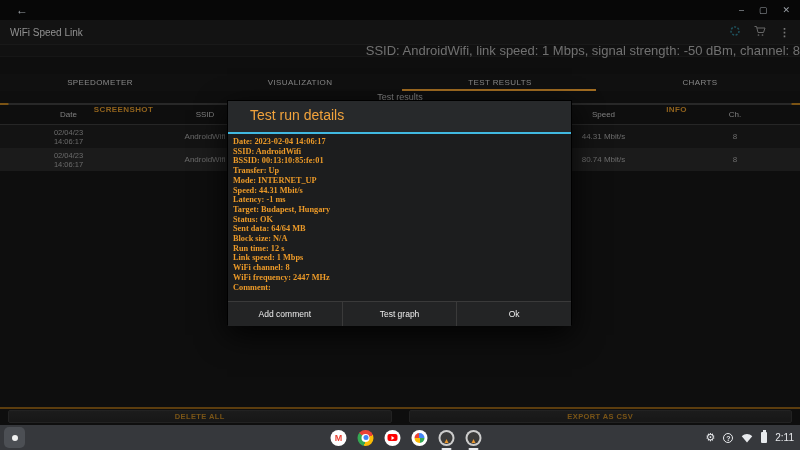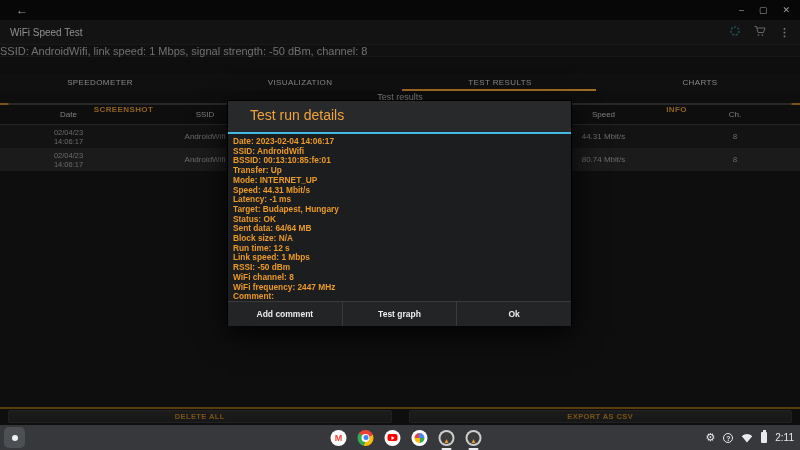--- a/index.html
+++ b/index.html
@@ -17,21 +17,21 @@
 
   
   .app{position:absolute;top:20px;left:0;right:0;height:405px;background:#161616;}
 
   .appbar{height:25px;background:#1d1d1d;display:flex;align-items:center;
           padding:0 10px;border-bottom:1px solid #262626;}
   .app-title{color:#d5d5d5;font-size:10px;flex:1;}
   .appbar-icons{display:flex;align-items:center;gap:13px;}
   .overflow-dots{color:#b0b0b0;font-size:11px;font-weight:bold;}
 
-  .ssid-bar{height:12px;line-height:12px;text-align:left;font-size:11px;color:#a8a8a8;
+  .ssid-bar{height:12px;line-height:12px;text-align:right;font-size:13px;color:#a8a8a8;
             background:#1a1a1a;border-bottom:1px solid #222;}
 
   .action-row{display:flex;gap:5px;padding:2px 8px;height:17px;}
   .action-row button{background:linear-gradient(#313131,#292929);border:1px solid #3d3d3d;
        border-radius:2px;color:#D6922B;font-size:8px;font-weight:bold;letter-spacing:.4px;
        padding:0;line-height:11px;margin-top:44px;}
   .action-row .b-side{flex:0 0 231px;}
   .action-row .b-mid{flex:1;}
 
   .tabs{display:flex;height:17px;background:#191919;}
@@ -58,24 +58,24 @@
        border-radius:2px;color:#B57E22;font-size:7.5px;font-weight:bold;letter-spacing:.4px;padding:0;}
 
   
   .scrim{position:absolute;inset:0;background:rgba(0,0,0,.33);z-index:5;}
   .dialog{position:absolute;left:227px;top:80px;width:345px;height:225px;z-index:10;
        background:#1c1d1e;border:1px solid #000;box-shadow:0 10px 28px rgba(0,0,0,.85);}
   .dlg-title{height:31px;line-height:29px;padding-left:22px;font-size:14px;color:#F2A33C;
        background:#27292b;}
   .dlg-divider{height:2px;background:#41B9E1;}
   .dlg-body{height:167px;padding:3px 0 0 5px;overflow:hidden;}
-  .dlg-line{font-size:8.3px;line-height:9.7px;color:#EC9A28;font-weight:bold;white-space:nowrap;}
+  .dlg-line{font-size:8.3px;line-height:9.7px;color:#EC9A28;font-weight:bold;white-space:nowrap;font-family:Liberation Serif, serif;}
   .dlg-actions{height:25px;display:flex;border-top:1px solid #3a3a3a;background:#232425;}
   .dlg-actions button{flex:1;background:transparent;border:none;border-left:1px solid #3a3a3a;
-       color:#ededed;font-size:8.5px;font-weight:bold;}
+       color:#ededed;font-size:8.5px;font-weight:normal;}
   .dlg-actions button:first-child{border-left:none;}
 
   
   .shelf{position:absolute;left:0;right:0;bottom:0;height:25px;background:#36383c;z-index:20;}
   .launcher{position:absolute;left:4px;top:2px;width:21px;height:21px;background:#4c4f54;
        border-radius:5px;display:flex;align-items:center;justify-content:center;}
   .launcher-circle{width:4px;height:4px;border:3px solid #f1f1f1;border-radius:50%;}
   .shelf-center{position:absolute;left:406px;top:0;height:25px;transform:translateX(-50%);
        display:flex;gap:11px;align-items:center;}
   .app-ic{position:relative;width:16px;height:16px;border-radius:50%;display:grid;place-items:center;}
@@ -117,21 +117,21 @@
     <div class="win-controls">
       <span>–</span>
       <span>▢</span>
       <span>✕</span>
     </div>
   </div>
 
   <div class="app">
 
     <div class="appbar">
-      <span class="app-title">WiFi Speed Test</span>
+      <span class="app-title">WiFi Speed Link</span>
       <div class="appbar-icons">
         <span>
           <svg width="12" height="12" viewBox="0 0 24 24" fill="none" stroke="#2f7d8f" stroke-width="3" stroke-dasharray="4 3">
             <circle cx="12" cy="12" r="8"></circle>
           </svg>
         </span>
         <span>
           <svg width="12" height="12" viewBox="0 0 24 24" fill="none" stroke="#9a9a9a" stroke-width="2">
             <path d="M1 3h4l3 12h11l3-9H6"></path>
             <circle cx="9" cy="20" r="1.7" fill="#9a9a9a" stroke="none"></circle>
@@ -206,21 +206,20 @@
         <div class="dlg-line">Transfer: Up</div>
         <div class="dlg-line">Mode: INTERNET_UP</div>
         <div class="dlg-line">Speed: 44.31 Mbit/s</div>
         <div class="dlg-line">Latency: -1 ms</div>
         <div class="dlg-line">Target: Budapest, Hungary</div>
         <div class="dlg-line">Status: OK</div>
         <div class="dlg-line">Sent data: 64/64 MB</div>
         <div class="dlg-line">Block size: N/A</div>
         <div class="dlg-line">Run time: 12 s</div>
         <div class="dlg-line">Link speed: 1 Mbps</div>
-        <div class="dlg-line">RSSI: -50 dBm</div>
         <div class="dlg-line">WiFi channel: 8</div>
         <div class="dlg-line">WiFi frequency: 2447 MHz</div>
         <div class="dlg-line">Comment:</div>
       </div>
       <div class="dlg-actions">
         <button>Add comment</button>
         <button>Test graph</button>
         <button>Ok</button>
       </div>
     </div>

